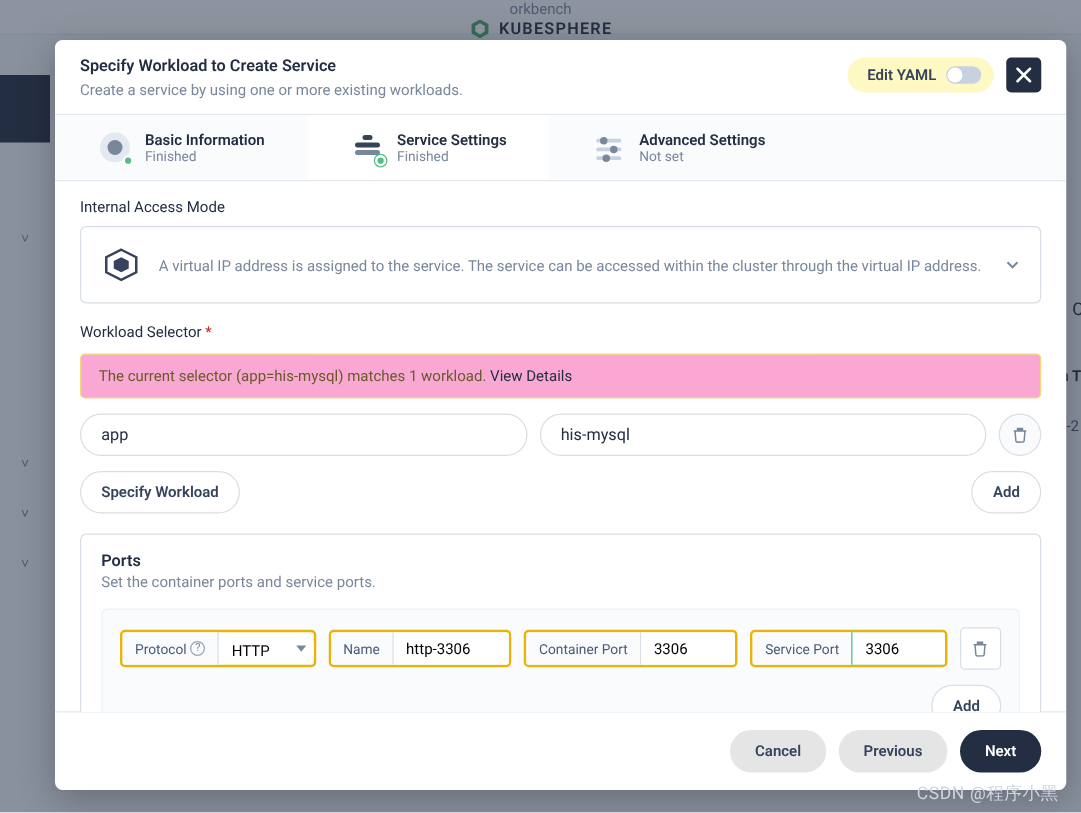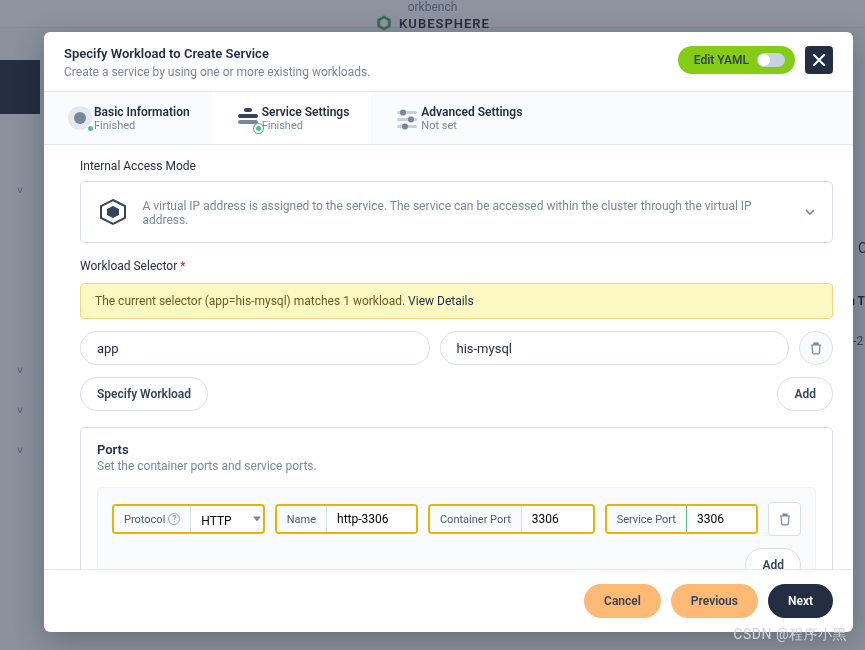--- a/index.html
+++ b/index.html
@@ -12,44 +12,44 @@
   .bg-side-row { height: 40px; display: flex; align-items: center; justify-content: center; color: #79879c; font-size: 11px; }
   .bg-side-dark { position: absolute; left: 0; top: 60px; width: 40px; height: 54px; background: #242e42; }
   .bg-right { position: absolute; right: 0; top: 240px; font-size: 12px; color: #79879c; }
   .bg-right .hdr { font-weight: 600; color: #242e42; padding: 6px 0; }
   .bg-right .cell { padding: 20px 0 0 0; color: #4a5974; }
   .modal { position: absolute; left: 44px; top: 32px; right: 12px; bottom: 18px; background: #fff; border-radius: 6px; box-shadow: 0 8px 30px rgba(0,0,0,0.25); display: flex; flex-direction: column; overflow: hidden; }
   .mhead { padding: 14px 20px 12px 20px; display: flex; justify-content: space-between; align-items: flex-start; border-bottom: 1px solid #e3e9ef; }
   .mhead-title { font-size: 13px; font-weight: 600; color: #242e42; }
   .mhead-sub { font-size: 12px; color: #79879c; margin-top: 4px; }
   .mhead-actions { display: flex; align-items: center; gap: 10px; }
-  .edit-yaml { background: #84cc16; border-radius: 18px; height: 28px; padding: 0 10px 0 16px; display: flex; align-items: center; gap: 8px; font-size: 12px; font-weight: 600; color: #36435c; }
+  .edit-yaml { background: #fef9c3; border-radius: 18px; height: 28px; padding: 0 10px 0 16px; display: flex; align-items: center; gap: 8px; font-size: 12px; font-weight: 600; color: #36435c; }
   .toggle { width: 28px; height: 14px; background: #c7d1e0; border-radius: 8px; position: relative; }
   .toggle::after { content: ""; position: absolute; left: 1px; top: 1px; width: 12px; height: 12px; background: #fff; border-radius: 50%; }
   .close-btn { width: 28px; height: 28px; background: #242e42; color: #fff; border-radius: 4px; display: flex; align-items: center; justify-content: center; font-size: 16px; cursor: pointer; }
   .steps { display: flex; border-bottom: 1px solid #e3e9ef; background: #f9fbfd; }
-  .step { flex: 0 0 auto; display: flex; align-items: center; gap: 0; padding: 12px 22px; font-size: 12px; }
+  .step { flex: 0 0 auto; display: flex; align-items: center; gap: 10px; padding: 12px 34px; font-size: 12px; }
   .step.active { background: #fff; }
   .step-ico { width: 28px; height: 28px; position: relative; }
   .step-ico .dot { position: absolute; right: -1px; bottom: -1px; width: 9px; height: 9px; border-radius: 50%; border: 2px solid #fff; }
   .dot.done { background: #55bc8a; }
   .dot.cur { background: #55bc8a; border-color:#fff; box-shadow: 0 0 0 1px #55bc8a; }
   .step-title { font-weight: 600; color: #242e42; }
   .step-sub { color: #79879c; font-size: 11px; }
-  .mbody { flex: 1; overflow: auto; padding: 14px 20px 20px 36px; }
+  .mbody { flex: 1; overflow: auto; padding: 14px 20px 20px 20px; }
   .label { font-size: 12px; color: #242e42; margin-bottom: 8px; }
   .req::after { content: " *"; color: #ca2621; }
   .card { border: 1px solid #d8dee5; border-radius: 5px; background: #fff; }
   .iam-card { display: flex; align-items: center; padding: 14px 16px; gap: 14px; justify-content: space-between; }
   .iam-left { display: flex; align-items: center; gap: 14px; }
   .iam-ico { width: 32px; height: 32px; display:flex; align-items:center; justify-content:center; }
   .iam-title { font-size: 13px; font-weight: 600; }
   .iam-desc { font-size: 12px; color: #79879c; margin-top: 2px; }
   .chev { color: #79879c; }
-  .notice { background: #fef9c3; border: 1px solid #f5d680; border-radius: 4px; padding: 10px 14px; font-size: 12px; color: #6a5a2b; margin-top: 10px; }
+  .notice { background: #f9a8d4; border: 1px solid #f5d680; border-radius: 4px; padding: 10px 14px; font-size: 12px; color: #6a5a2b; margin-top: 10px; }
   .notice a { color: #242e42; text-decoration: none; }
   .selector-row { display: flex; gap: 10px; margin-top: 12px; align-items: center; }
   .input { flex: 1; border: 1px solid #d8dee5; border-radius: 20px; height: 34px; padding: 0 16px; font-size: 13px; color: #242e42; background: #fff; }
   .input.pill { border-radius: 18px; }
   .icon-btn { width: 34px; height: 34px; border: 1px solid #d8dee5; background: #f9fbfd; border-radius: 18px; display: flex; align-items: center; justify-content: center; color: #79879c; cursor: pointer; }
   .btn { height: 34px; padding: 0 16px; border: 1px solid #d8dee5; background: #fff; border-radius: 18px; font-size: 12px; font-weight: 600; color: #36435c; cursor: pointer; display: inline-flex; align-items: center; }
   .row-between { display: flex; justify-content: space-between; margin-top: 12px; }
   .ports-card { margin-top: 16px; padding: 14px 16px 18px 16px; }
   .ports-title { font-size: 13px; font-weight: 600; }
   .ports-sub { font-size: 12px; color: #79879c; margin-top: 2px; }
@@ -59,21 +59,21 @@
   .field-label { font-size: 11px; color: #4a5974; padding: 0 10px; border-right: 1px solid #d8dee5; height: 100%; display: flex; align-items: center; background: #f9fbfd; white-space: nowrap; }
   .field-input { border: none; height: 100%; padding: 0 10px; font-size: 12px; width: 78px; outline: none; }
   .field-select { border: none; height: 100%; padding: 0 22px 0 10px; font-size: 12px; background: #fff; appearance: none; width: 78px; }
   .sel-wrap { position: relative; }
   .sel-wrap::after { content: ""; position: absolute; right: 8px; top: 50%; width: 0; height: 0; border-left: 4px solid transparent; border-right: 4px solid transparent; border-top: 5px solid #79879c; transform: translateY(-50%); pointer-events: none; }
   .fg-serviceport .field-input { border: 1px solid #55bc8a; margin: -1px; height: calc(100% + 2px); border-radius: 0 4px 4px 0; }
   .help-q { display:inline-flex; width:12px; height:12px; border:1px solid #97a3b6; border-radius:50%; font-size:9px; align-items:center; justify-content:center; color:#79879c; margin-left:3px; }
   .ports-add-row { display: flex; justify-content: flex-end; margin-top: 12px; }
   .mfoot { border-top: 1px solid #e3e9ef; padding: 14px 20px; display: flex; justify-content: flex-end; gap: 10px; }
   .btn-pill { height: 34px; padding: 0 20px; border-radius: 18px; font-size: 12px; font-weight: 600; cursor: pointer; border: none; }
-  .btn-sec { background: #fdba74; color: #36435c; }
+  .btn-sec { background: #e5e5e5; color: #36435c; }
   .btn-pri { background: #242e42; color: #fff; }
   .watermark { position: absolute; right: 18px; bottom: 6px; font-size: 14px; color: #d0d6e0; letter-spacing: 0.5px; }
 </style>
 </head>
 <body>
 
 <div class="bg-header">
   <span>orkbench</span>
   <span class="bg-logo">
     <svg viewBox="0 0 24 24">

